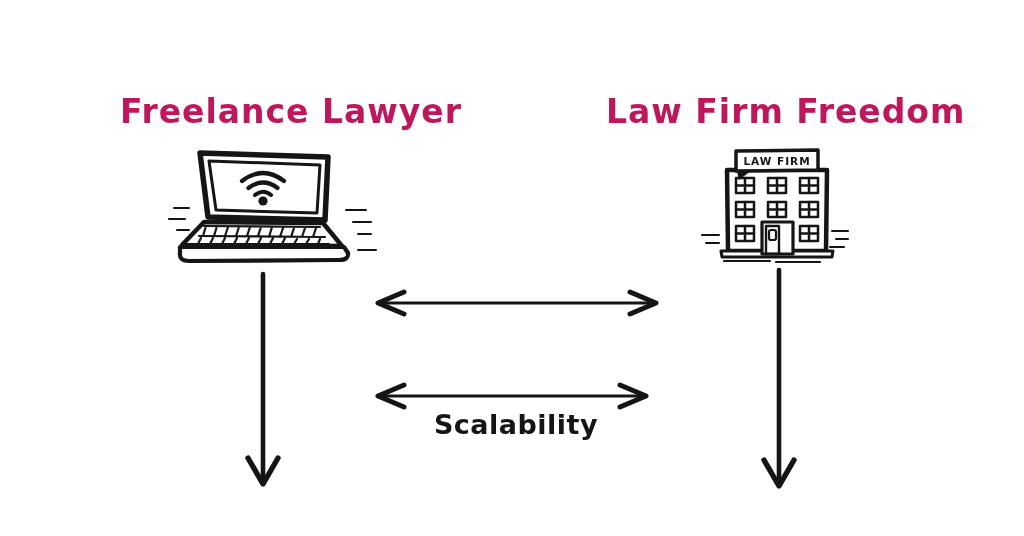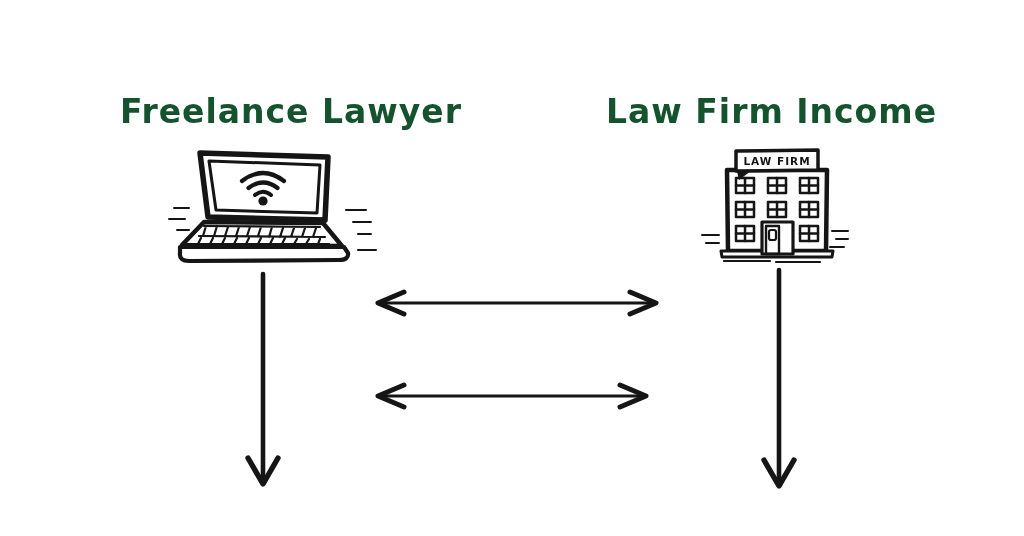--- a/index.html
+++ b/index.html
@@ -5,21 +5,21 @@
   html,body { margin:0; padding:0; background:#ffffff; }
   .stage {
     position:relative; width:1024px; height:536px;
     background:#ffffff; overflow:hidden;
     font-family:"DejaVu Sans", "Liberation Sans", sans-serif;
     color:#151515;
   }
   .title {
     position:absolute; font-size:33px; font-weight:700;
     letter-spacing:1px; text-align:right; white-space:nowrap;
-    color:#14532d;
+    color:#be185d;
   }
   .title-left  { left:120px; top:92px; width:310px; }
   .title-right { left:606px; top:92px; width:316px; }
   svg.sketch { position:absolute; overflow:visible; }
   .laptop   { left:168px; top:140px; width:210px; height:130px; }
   .building { left:700px; top:140px; width:150px; height:125px; }
   .down-left  { left:243px; top:271px; width:40px; height:221px; }
   .down-right { left:759px; top:267px; width:40px; height:227px; }
   .harrow1 { left:371px; top:289px; width:292px; height:28px; }
   .harrow2 { left:371px; top:382px; width:282px; height:28px; }
@@ -38,21 +38,21 @@
     font-size:10.5px; font-weight:700; letter-spacing:1px;
     fill:#151515; stroke:none;
   }
 </style>
 </head>
 <body>
 
 <div class="stage">
 
   <div class="title title-left">Freelance Lawyer</div>
-  <div class="title title-right">Law Firm Income</div>
+  <div class="title title-right">Law Firm Freedom</div>
 
   <svg class="sketch laptop" viewBox="0 0 210 130" aria-hidden="true">
 
     <path class="ink" stroke-width="2" d="M6 68 h15 M1 79 h16 M9 90 h12"></path>
 
     <path class="ink" stroke-width="2" d="M178 70 h20 M185 82 h18 M190 94 h13 M190 110 h18"></path>
 
     <path class="ink paper" stroke-width="5.5" d="M32 13 L160 17 L157 80 L40 77 Z"></path>
 
     <path class="ink" stroke-width="3" d="M41 21 L152 25 L149 73 L48 70 Z"></path>
@@ -128,14 +128,15 @@
     <path class="ink" stroke-width="3" d="M10 14 L282 14"></path>
     <path class="ink" stroke-width="5" d="M33 3 L7 14 L33 25"></path>
     <path class="ink" stroke-width="5" d="M259 3 L285 14 L259 25"></path>
   </svg>
 
   <svg class="sketch harrow2" viewBox="0 0 282 28" aria-hidden="true">
     <path class="ink" stroke-width="3" d="M10 14 L272 14"></path>
     <path class="ink" stroke-width="5" d="M33 3 L7 14 L33 25"></path>
     <path class="ink" stroke-width="5" d="M249 3 L275 14 L249 25"></path>
   </svg>
+  <div class="arrow-label label2">Scalability</div>
 
 </div>
 
 </body></html>

